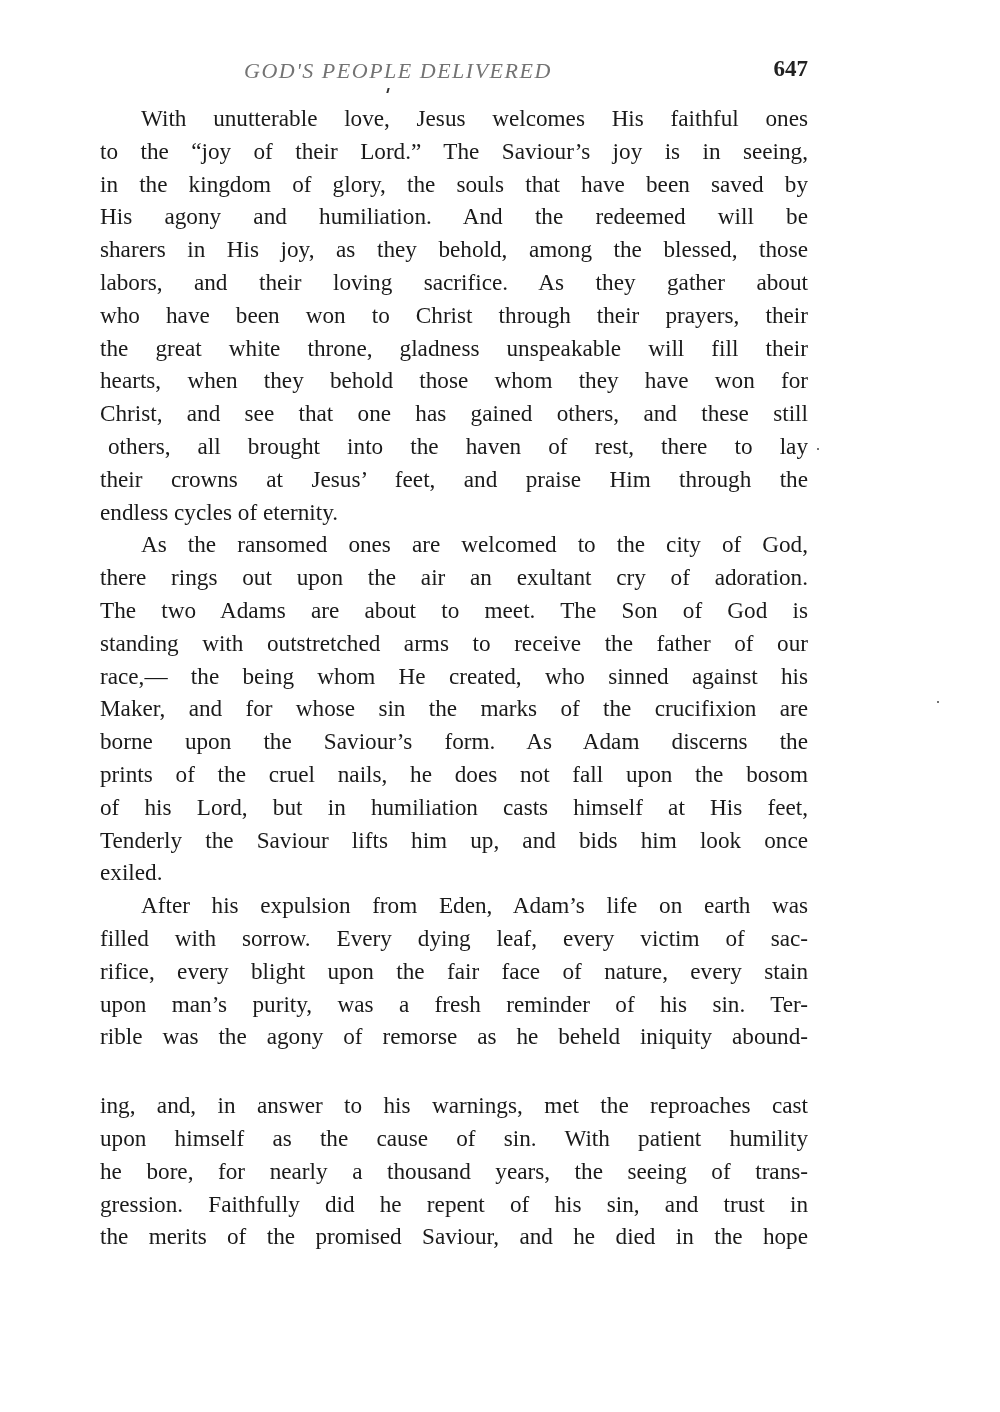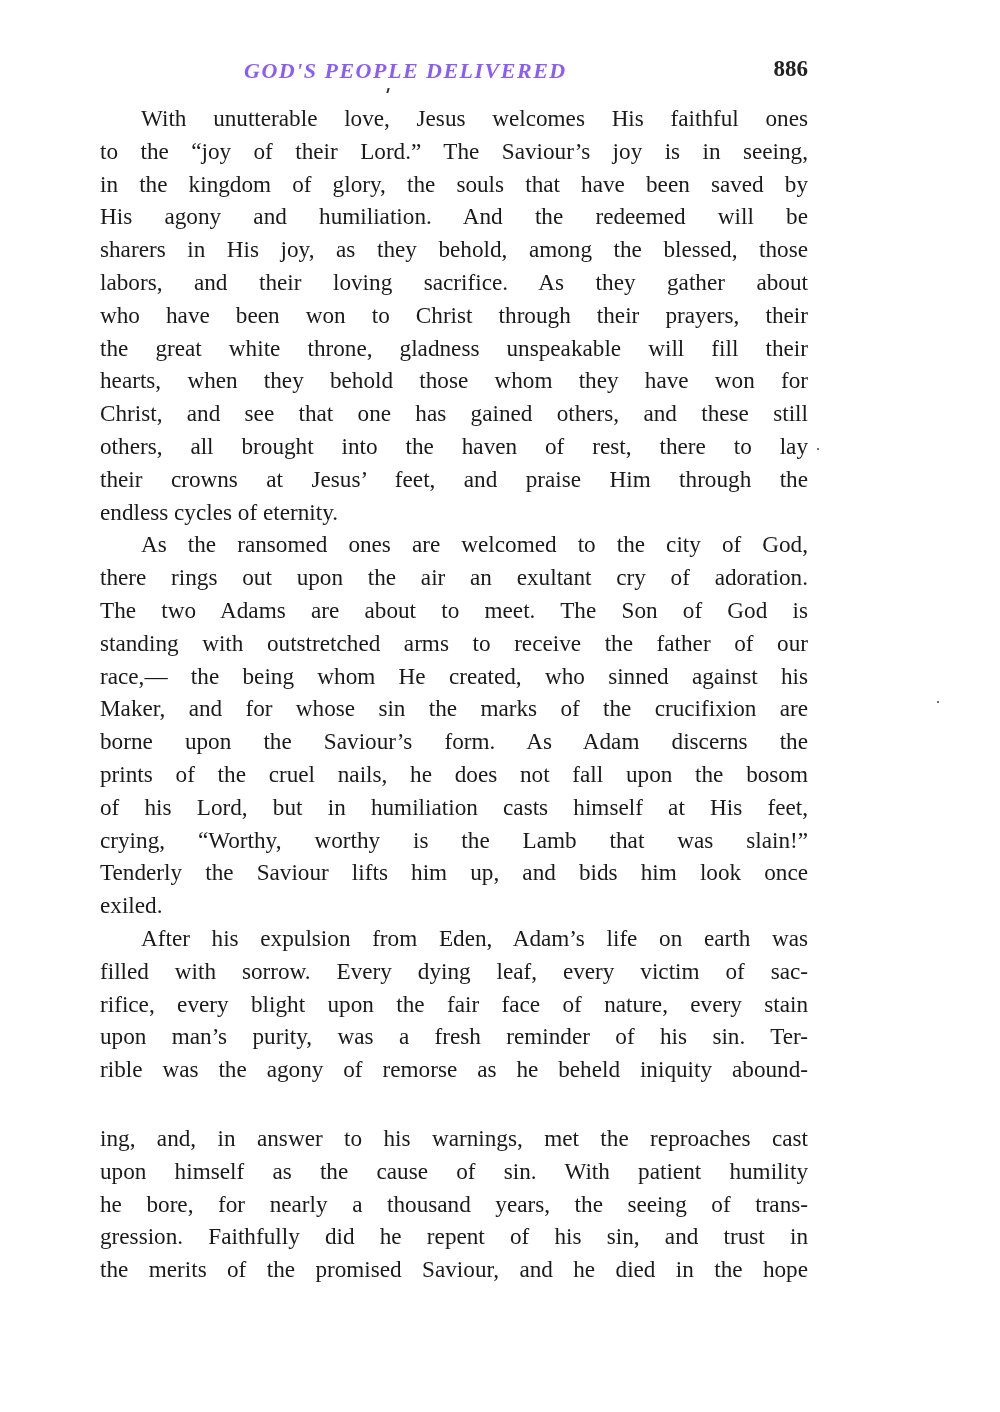--- a/index.html
+++ b/index.html
@@ -25,22 +25,21 @@
       position: relative;
       height: 36px;
     }
     .running-title {
       position: absolute;
       left: 144px;
       top: 2px;
       font-style: italic;
       font-size: 22px;
       letter-spacing: 1.5px;
-      color: #8b5cf6;
-      font-weight: bold;
+      color: #737373;
     }
     .folio {
       position: absolute;
       right: 0;
       top: 0;
       font-size: 23px;
       font-weight: bold;
       color: #222;
     }
     .head-mark {
@@ -79,53 +78,52 @@
       height: 2px;
       border-radius: 1px;
     }
   </style>
 </head>
 <body>
 
 <div class="page">
   <div class="running-head">
     <span class="running-title">GOD'S PEOPLE DELIVERED</span>
-    <span class="folio">886</span>
+    <span class="folio">647</span>
     <span class="head-mark"></span>
   </div>
 
   <div class="body-text">
 
     <div>
       <span class="line indent" style="white-space: normal;">With unutterable love, Jesus welcomes His faithful ones</span>
       <span class="line" style="white-space: normal;">to the “joy of their Lord.”  The Saviour’s joy is in seeing,</span>
       <span class="line" style="white-space: normal;">in the kingdom of glory, the souls that have been saved by</span>
       <span class="line" style="white-space: normal;">His agony and humiliation.  And the redeemed will be</span>
       <span class="line" style="white-space: normal;">sharers in His joy, as they behold, among the blessed, those</span>
       <span class="line" style="white-space: normal;">labors, and their loving sacrifice.  As they gather about</span>
       <span class="line" style="white-space: normal;">who have been won to Christ through their prayers, their</span>
       <span class="line" style="white-space: normal;">the great white throne, gladness unspeakable will fill their</span>
       <span class="line" style="white-space: normal;">hearts, when they behold those whom they have won for</span>
       <span class="line" style="white-space: normal;">Christ, and see that one has gained others, and these still</span>
-      <span class="line" style="white-space: normal;">others, all brought into the haven of rest, there to lay</span>
+      <span class="line" style="white-space: normal; margin-left: 8px;">others, all brought into the haven of rest, there to lay</span>
       <span class="line" style="white-space: normal;">their crowns at Jesus’ feet, and praise Him through the</span>
       <span class="line last" style="white-space: normal;">endless cycles of eternity.</span>
     </div>
 
     <div>
       <span class="line indent" style="white-space: normal;">As the ransomed ones are welcomed to the city of God,</span>
       <span class="line" style="white-space: normal;">there rings out upon the air an exultant cry of adoration.</span>
       <span class="line" style="white-space: normal;">The two Adams are about to meet.  The Son of God is</span>
       <span class="line" style="white-space: normal;">standing with outstretched arms to receive the father of our</span>
       <span class="line" style="white-space: normal;">race,— the being whom He created, who sinned against his</span>
       <span class="line" style="white-space: normal;">Maker, and for whose sin the marks of the crucifixion are</span>
       <span class="line" style="white-space: normal;">borne upon the Saviour’s form.  As Adam discerns the</span>
       <span class="line" style="white-space: normal;">prints of the cruel nails, he does not fall upon the bosom</span>
       <span class="line" style="white-space: normal;">of his Lord, but in humiliation casts himself at His feet,</span>
-      <span class="line" style="white-space: normal;">crying, “Worthy, worthy is the Lamb that was slain!”</span>
       <span class="line" style="white-space: normal;">Tenderly the Saviour lifts him up, and bids him look once</span>
       <span class="line last" style="white-space: normal;">exiled.</span>
     </div>
 
     <div>
       <span class="line indent" style="white-space: normal;">After his expulsion from Eden, Adam’s life on earth was</span>
       <span class="line" style="white-space: normal;">filled with sorrow.  Every dying leaf, every victim of sac-</span>
       <span class="line" style="white-space: normal;">rifice, every blight upon the fair face of nature, every stain</span>
       <span class="line" style="white-space: normal;">upon man’s purity, was a fresh reminder of his sin.  Ter-</span>
       <span class="line" style="white-space: normal;">rible was the agony of remorse as he beheld iniquity abound-</span>

